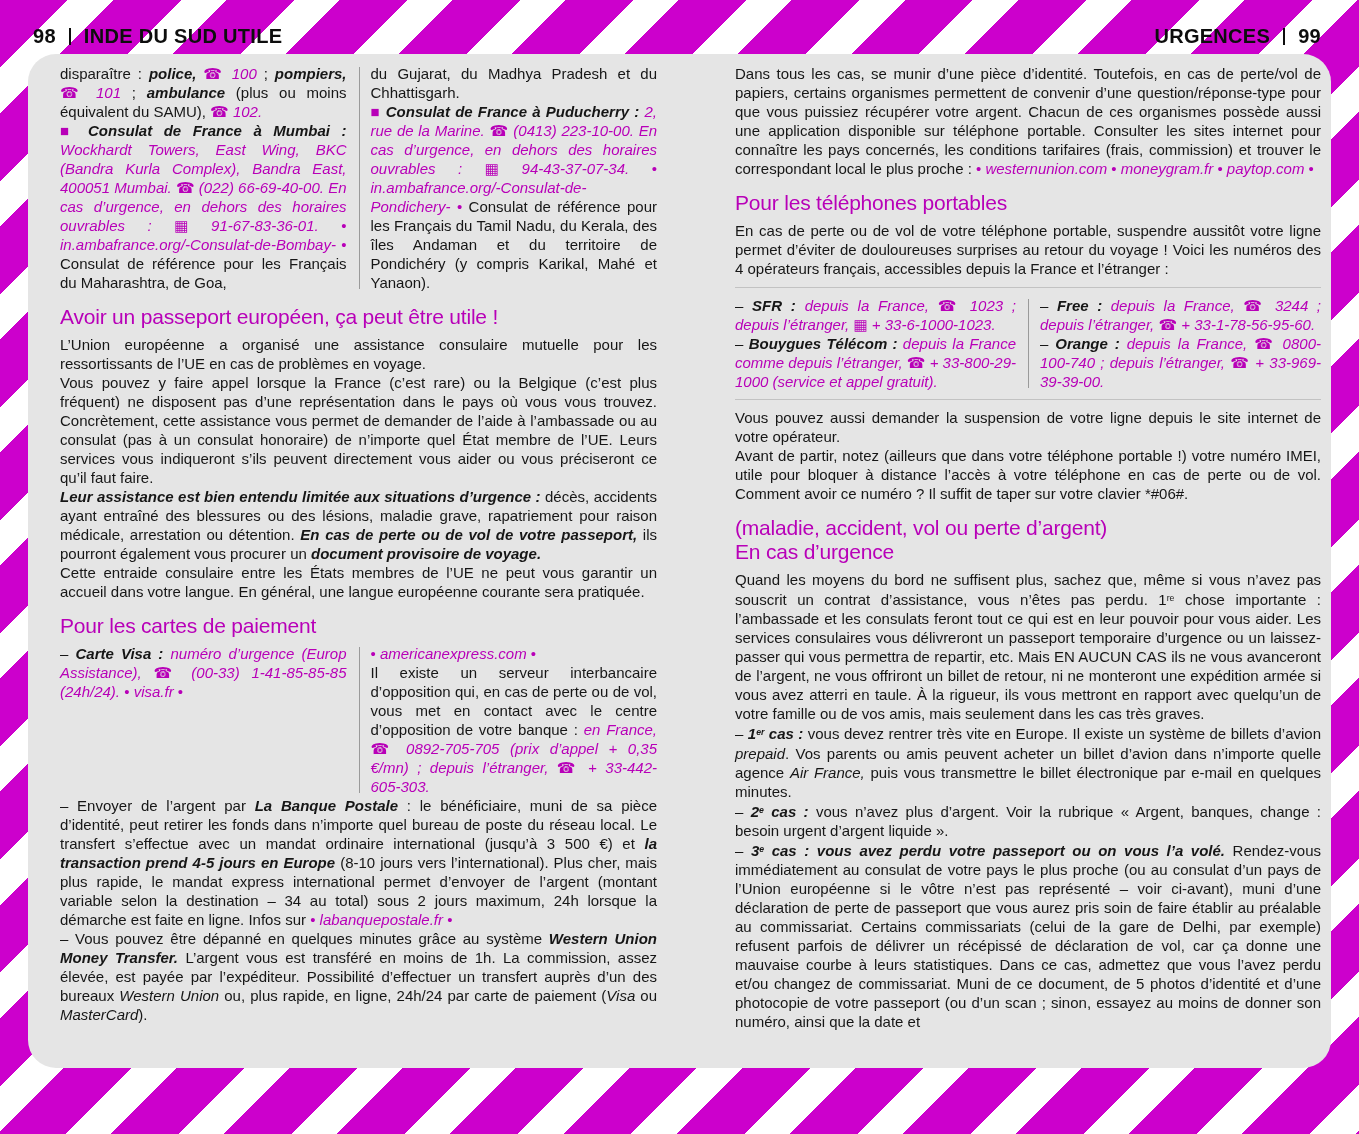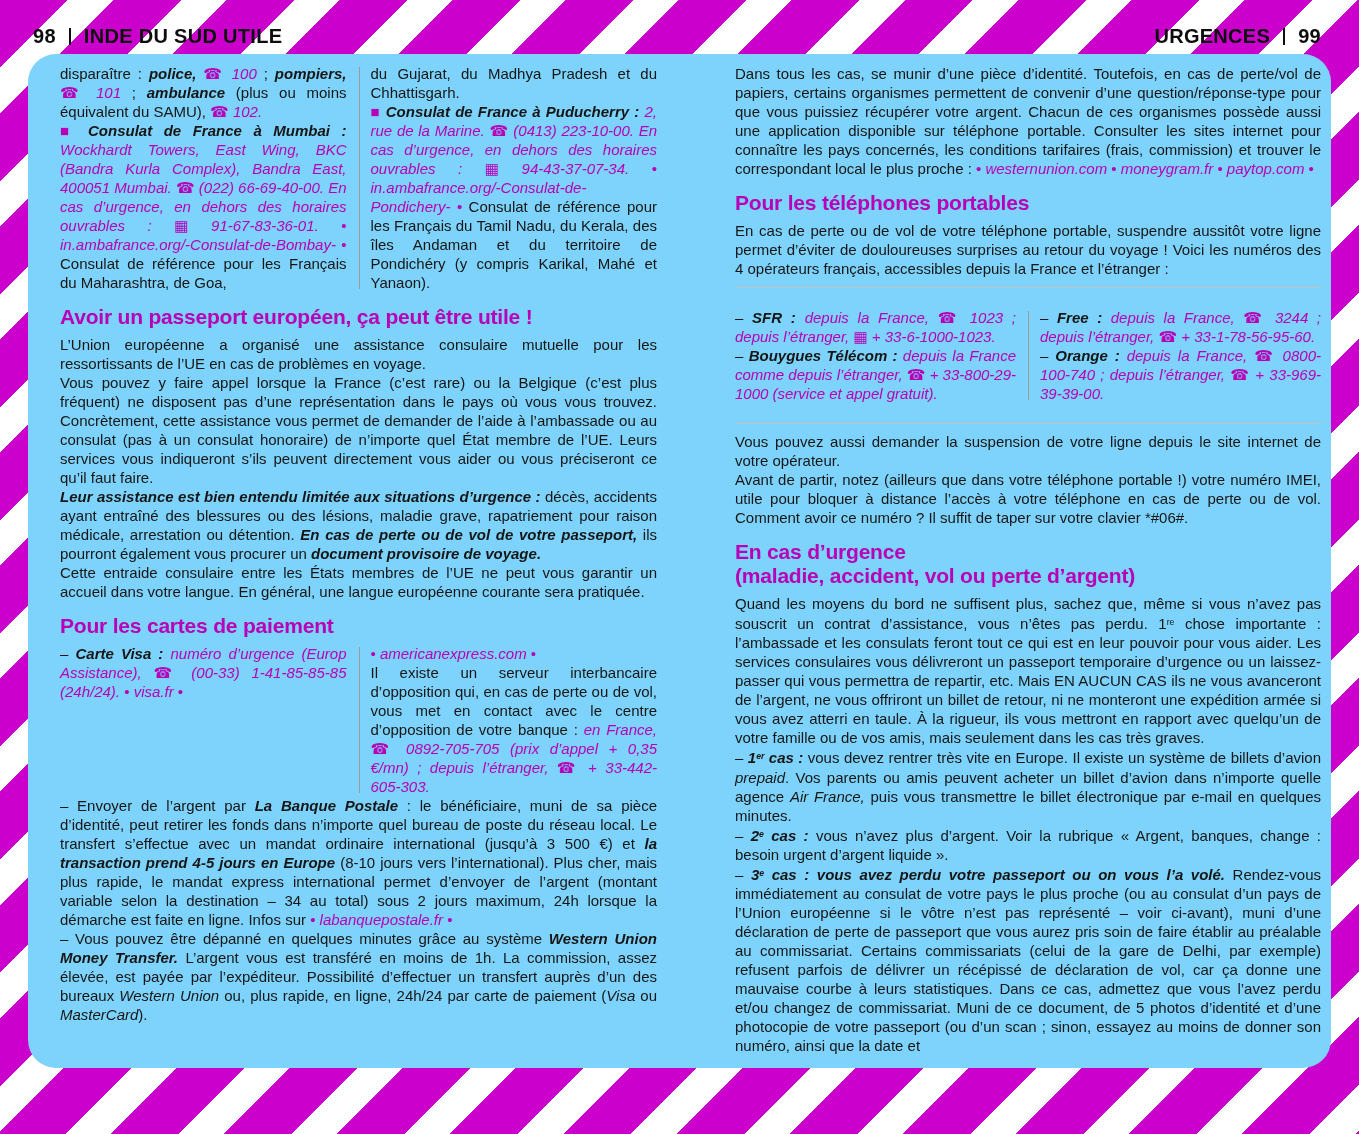--- a/index.html
+++ b/index.html
@@ -12,39 +12,39 @@
   }
   .phead {
     position:absolute; top:27px; z-index:3; display:flex; align-items:center; gap:13px;
     font-weight:bold; font-size:20px; color:#0d0d0d; letter-spacing:0.3px;
   }
   .phead-left { left:33px; }
   .phead-right { right:38px; }
   .hbar { width:2px; height:17px; background:#0d0d0d; display:inline-block; }
   .sheet {
     position:absolute; left:28px; top:54px; right:28px; bottom:66px;
-    background:#7dd3fc; border-radius:28px; overflow:hidden; z-index:1;
+    background:#e5e5e5; border-radius:28px; overflow:hidden; z-index:1;
   }
   .content { position:absolute; left:32px; top:10px; display:flex; }
   .page-left  { width:597px; }
   .pagegap    { width:78px; flex:0 0 auto; }
   .page-right { width:586px; }
   .para { margin:0; text-align:justify; }
   .para + .para { margin-top:0; }
   h2 {
     color:var(--accent,#b800b8); font-size:21px; line-height:24px;
-    margin:13px 0 6px; font-weight:bold; letter-spacing:-0.2px;
+    margin:13px 0 6px; font-weight:normal; letter-spacing:-0.2px;
   }
   h2.twolines div { display:block; }
   .twocol { display:flex; align-items:stretch; }
   .twocol .col { flex:1 1 0; min-width:0; }
   .vrule { width:1px; background:#9a9a9a; margin:3px 11px 3px 12px; flex:0 0 auto; }
   .ops {
     border-top:1px solid #c2c2c2; border-bottom:1px solid #c2c2c2;
-    padding:20px 0; margin:9px 0 8px;
+    padding:8px 0; margin:9px 0 8px;
   }
   .m { color:var(--accent,#b800b8); }
   .b { font-weight:bold; }
   .i { font-style:italic; }
   .sup { font-size:0.58em; vertical-align:0.5em; }
 </style>
 </head>
 <body>
 
 <div class="phead phead-left">
@@ -114,22 +114,22 @@
         <div class="col">
           <p class="para"><span>– </span><span class="b i">Free : </span><span class="m i">depuis la France, </span><span class="m">☎</span><span class="m i"> 3244 ; depuis l’étranger, </span><span class="m">☎</span><span class="m i"> + 33-1-78-56-95-60.</span></p>
           <p class="para"><span>– </span><span class="b i">Orange : </span><span class="m i">depuis la France, </span><span class="m">☎</span><span class="m i"> 0800-100-740 ; depuis l’étranger, </span><span class="m">☎</span><span class="m i"> + 33-969-39-39-00.</span></p>
         </div>
       </div>
 
       <p class="para"><span>Vous pouvez aussi demander la suspension de votre ligne depuis le site internet de votre opérateur.</span></p>
       <p class="para"><span>Avant de partir, notez (ailleurs que dans votre téléphone portable !) votre numéro IMEI, utile pour bloquer à distance l’accès à votre téléphone en cas de perte ou de vol. Comment avoir ce numéro ? Il suffit de taper sur votre clavier *#06#.</span></p>
 
       <h2 class="twolines">
+        <div>(maladie, accident, vol ou perte d’argent)</div>
         <div>En cas d’urgence</div>
-        <div>(maladie, accident, vol ou perte d’argent)</div>
       </h2>
       <p class="para"><span>Quand les moyens du bord ne suffisent plus, sachez que, même si vous n’avez pas souscrit un contrat d’assistance, vous n’êtes pas perdu. 1</span><span class="sup">re</span><span> chose importante : l’ambassade et les consulats feront tout ce qui est en leur pouvoir pour vous aider. Les services consulaires vous délivreront un passeport temporaire d’urgence ou un laissez-passer qui vous permettra de repartir, etc. Mais EN AUCUN CAS ils ne vous avanceront de l’argent, ne vous offriront un billet de retour, ni ne monteront une expédition armée si vous avez atterri en taule. À la rigueur, ils vous mettront en rapport avec quelqu’un de votre famille ou de vos amis, mais seulement dans les cas très graves.</span></p>
       <p class="para"><span>– </span><span class="b i">1</span><span class="b i sup">er</span><span class="b i"> cas : </span><span>vous devez rentrer très vite en Europe. Il existe un système de billets d’avion </span><span class="i">prepaid</span><span>. Vos parents ou amis peuvent acheter un billet d’avion dans n’importe quelle agence </span><span class="i">Air France,</span><span> puis vous transmettre le billet électronique par e-mail en quelques minutes.</span></p>
       <p class="para"><span>– </span><span class="b i">2</span><span class="b i sup">e</span><span class="b i"> cas : </span><span>vous n’avez plus d’argent. Voir la rubrique « Argent, banques, change : besoin urgent d’argent liquide ».</span></p>
       <p class="para"><span>– </span><span class="b i">3</span><span class="b i sup">e</span><span class="b i"> cas : vous avez perdu votre passeport ou on vous l’a volé.</span><span> Rendez-vous immédiatement au consulat de votre pays le plus proche (ou au consulat d’un pays de l’Union européenne si le vôtre n’est pas représenté – voir ci-avant), muni d’une déclaration de perte de passeport que vous aurez pris soin de faire établir au préalable au commissariat. Certains commissariats (celui de la gare de Delhi, par exemple) refusent parfois de délivrer un récépissé de déclaration de vol, car ça donne une mauvaise courbe à leurs statistiques. Dans ce cas, admettez que vous l’avez perdu et/ou changez de commissariat. Muni de ce document, de 5 photos d’identité et d’une photocopie de votre passeport (ou d’un scan ; sinon, essayez au moins de donner son numéro, ainsi que la date et</span></p>
     </section>
 
   </div>
 </div>
 

